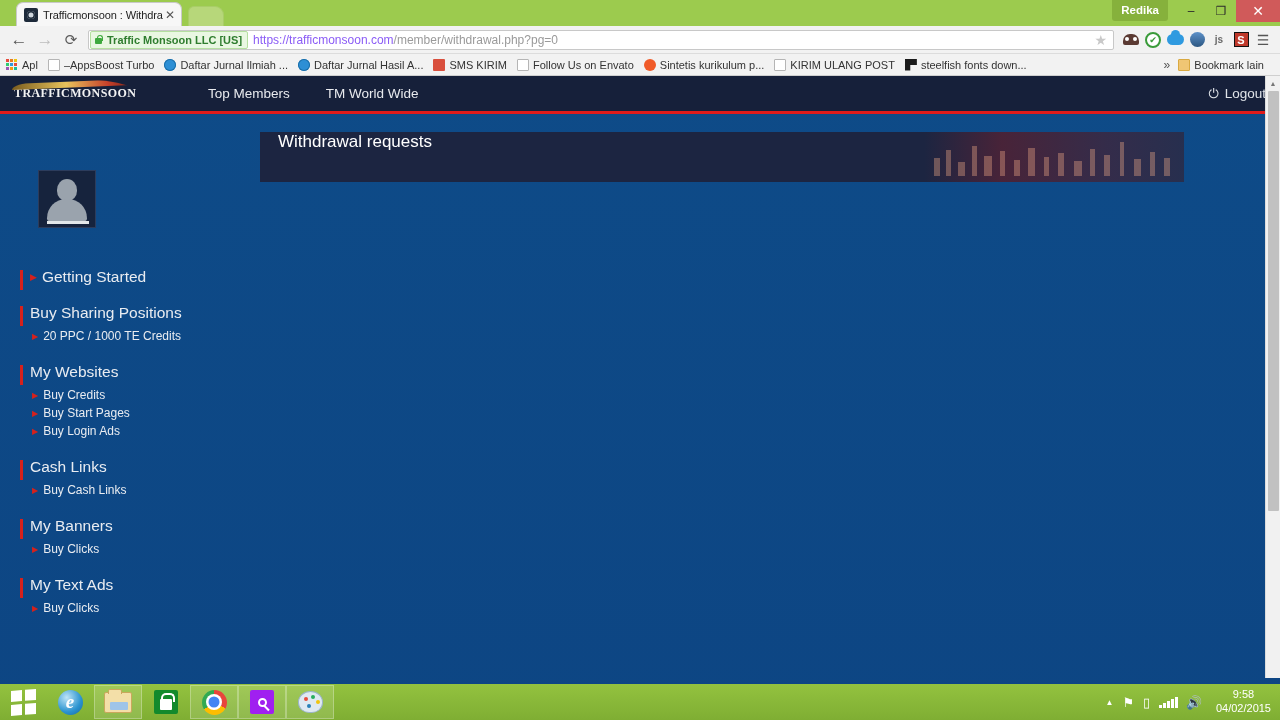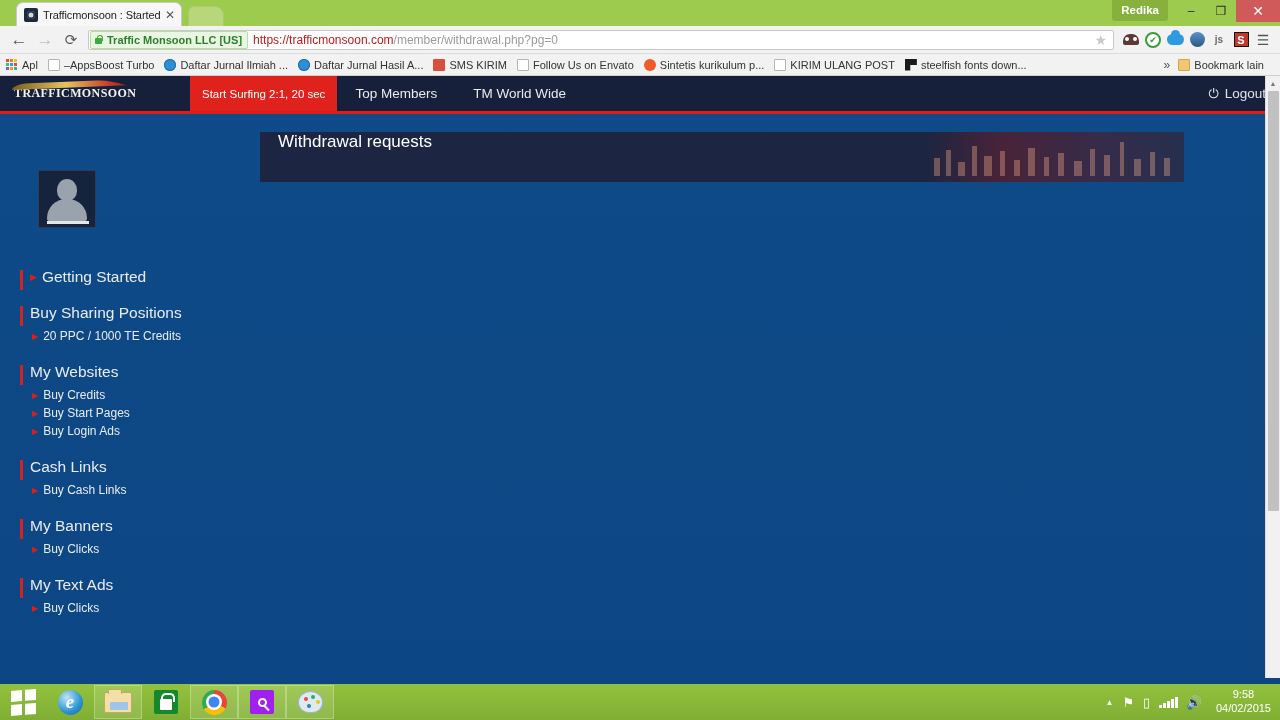--- a/index.html
+++ b/index.html
@@ -46,21 +46,21 @@
   .omnibox { flex:1; height:20px; margin:0 6px 0 4px; background:#fff;
     border:1px solid #c8c8c8; border-radius:2px; display:flex; align-items:center;
     padding:0 2px 0 0; overflow:hidden;}
   .ssl { display:flex; align-items:center; height:18px; background:#e9f7e2;
     border:1px solid #b4dfa0; border-radius:2px; margin:0 5px 0 1px; padding:0 5px 0 3px;}
   .lock { width:9px; height:11px; position:relative; margin-right:4px; }
   .lock::before{content:"";position:absolute;left:1px;top:4px;width:7px;height:6px;background:#3ea93e;border-radius:1px;}
   .lock::after{content:"";position:absolute;left:2.5px;top:0.5px;width:4px;height:5px;border:1.5px solid #3ea93e;border-bottom:none;border-radius:3px 3px 0 0;}
   .ssl-text{font-size:11px;color:#2f7d2f;font-weight:bold;white-space:nowrap;}
   .url { font-size:12px; color:#9a9a9a; white-space:nowrap; overflow:hidden; }
-  .url b { color:#b91c1c; font-weight:normal; }
+  .url b { color:#8b5cf6; font-weight:normal; }
   .star { color:#c9c9c9; font-size:14px; padding:0 4px; }
   .ext { width:22px; height:22px; display:flex; align-items:center; justify-content:center;
     font-size:13px; }
   .ic-mask{width:16px;height:11px;background:#5b3a33;border-radius:7px 7px 2px 2px;position:relative;}
   .ic-mask::before,.ic-mask::after{content:"";position:absolute;top:3px;width:4px;height:4px;background:#fff;border-radius:50%;}
   .ic-mask::before{left:2px;} .ic-mask::after{right:2px;}
   .ic-green{width:16px;height:16px;border-radius:50%;background:#fff;border:2px solid #3a9b3a;
     display:flex;align-items:center;justify-content:center;font-size:9px;color:#3a9b3a;}
   .ic-cloud{width:17px;height:11px;background:#2f9ae0;border-radius:6px;position:relative;}
   .ic-cloud::before{content:"";position:absolute;left:4px;top:-4px;width:9px;height:9px;background:#2f9ae0;border-radius:50%;}
@@ -241,21 +241,21 @@
   .clock { text-align:center; font-size:11px; color:#fff; line-height:1.25; padding-left:4px;}
 </style>
 </head>
 <body>
 
 <div id="browser">
 
   <div class="tabstrip">
     <div class="tab">
       <div class="tab-favicon"></div>
-      <div class="tab-title">Trafficmonsoon : Started</div>
+      <div class="tab-title">Trafficmonsoon : Withdra</div>
       <div class="tab-close">✕</div>
     </div>
     <div class="newtab"></div>
     <div class="wincaption">
       <div class="winuser">Redika</div>
       <div class="winbtn">–</div>
       <div class="winbtn">❐</div>
       <div class="winbtn close">✕</div>
     </div>
   </div>
@@ -354,21 +354,20 @@
   <div id="page">
     <div class="page-bg"></div>
 
     <div class="sitenav">
       <div class="logo">
         <div class="logo-txt">
           <span class="logo-swoosh"></span>
           <span>TRAFFICMONSOON</span>
         </div>
       </div>
-      <div class="navlink active">Start Surfing 2:1, 20 sec</div>
       <div class="navlink">Top Members</div>
       <div class="navlink">TM World Wide</div>
       <div class="navright">
         <span class="power">⏻</span>
         <span>Logout</span>
       </div>
     </div>
 
     <div class="body-wrap">
 

